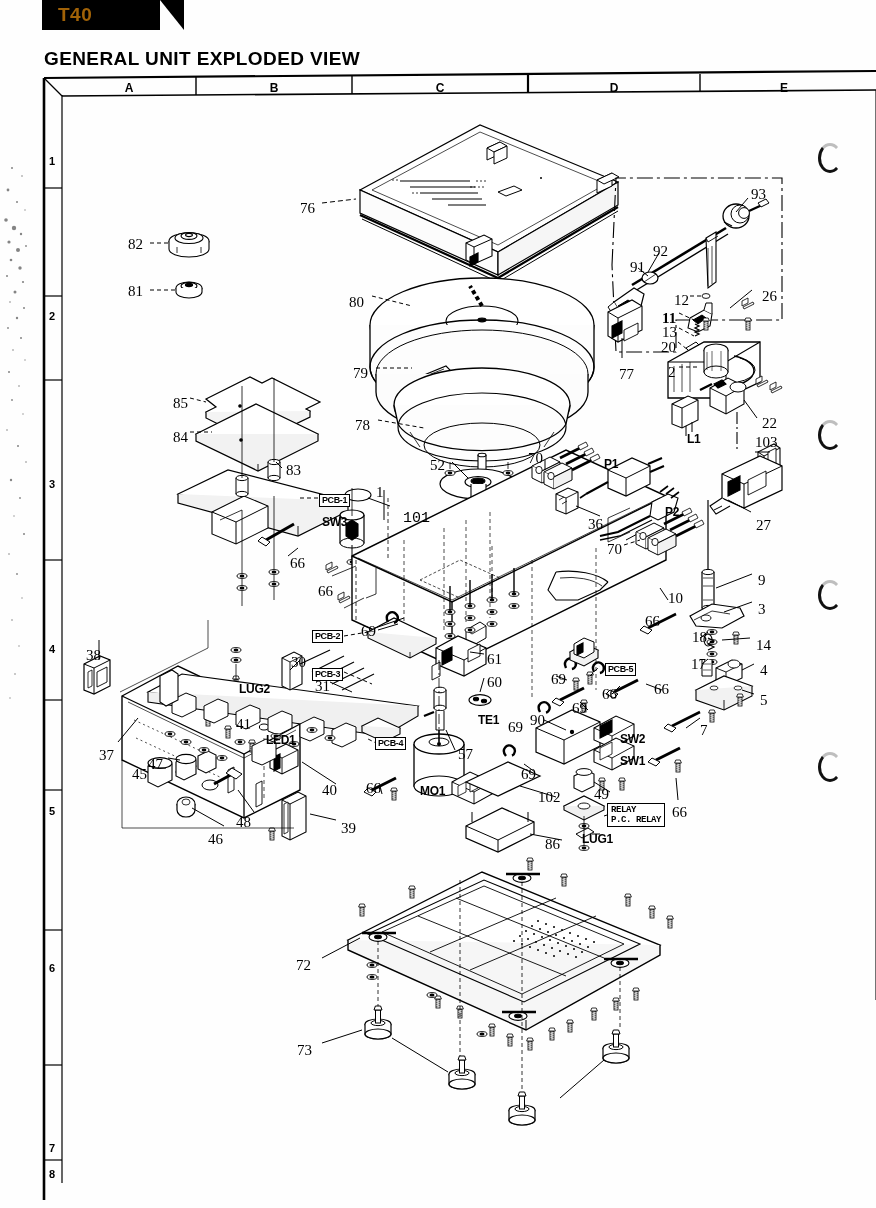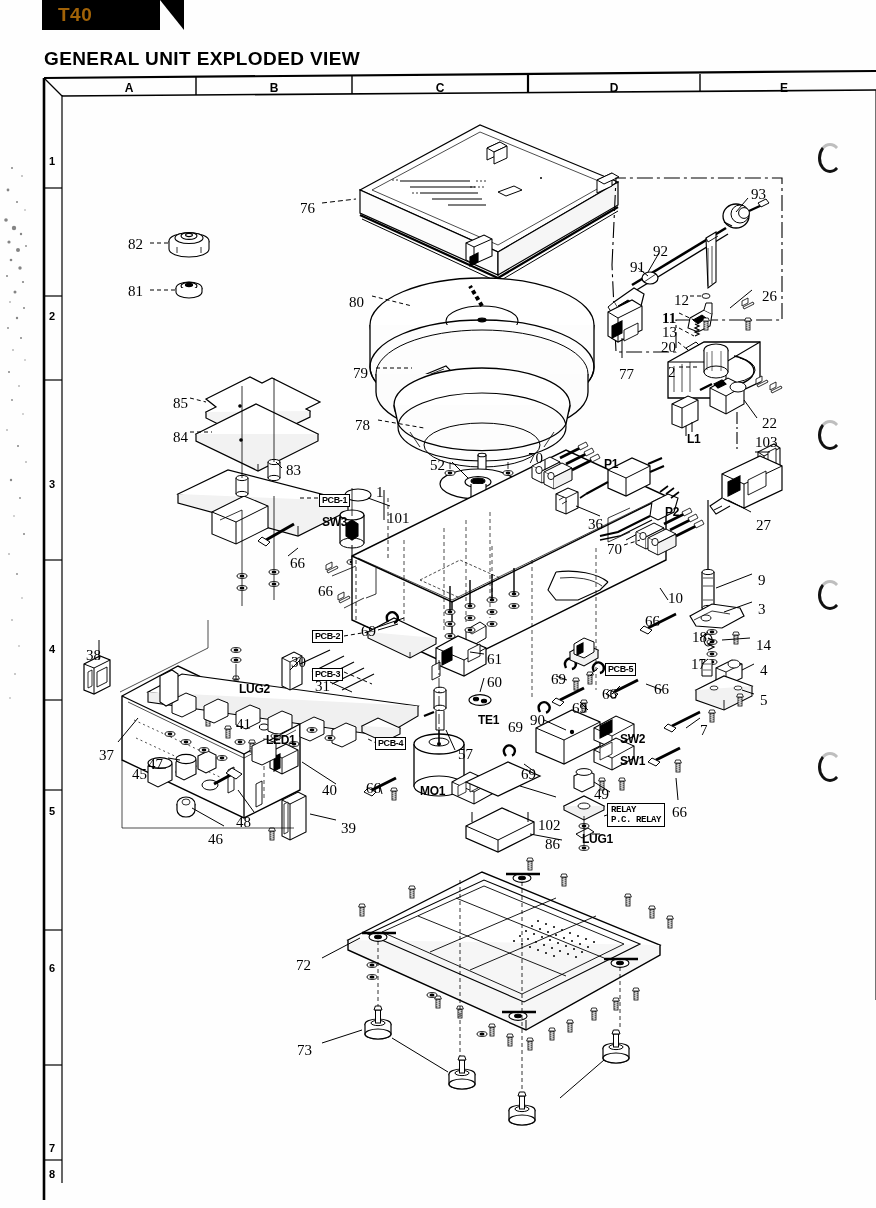--- a/index.html
+++ b/index.html
@@ -1007,21 +1007,21 @@
       <div class="cal" style="left: 353px; top: 365px;">79</div>
       <div class="cal" style="left: 355px; top: 417px;">78</div>
       <div class="cal" style="left: 173px; top: 395px;">85</div>
       <div class="cal" style="left: 173px; top: 429px;">84</div>
       <div class="cal" style="left: 286px; top: 462px;">83</div>
       <div class="cal" style="left: 762px; top: 415px;">22</div>
       <div class="cal" style="left: 755px; top: 434px;">103</div>
       <div class="cal" style="left: 430px; top: 457px;">52</div>
       <div class="cal" style="left: 528px; top: 450px;">70</div>
       <div class="cal" style="left: 376px; top: 484px;">1</div>
-      <div class="cal" style="left: 387px; top: 510px;">101</div>
+      <div class="cal" style="left: 403px; top: 510px; font-family: Liberation Mono, monospace;">101</div>
       <div class="cal" style="left: 588px; top: 516px;">36</div>
       <div class="cal" style="left: 756px; top: 517px;">27</div>
       <div class="cal" style="left: 607px; top: 541px;">70</div>
       <div class="cal" style="left: 290px; top: 555px;">66</div>
       <div class="cal" style="left: 318px; top: 583px;">66</div>
       <div class="cal" style="left: 758px; top: 572px;">9</div>
       <div class="cal" style="left: 668px; top: 590px;">10</div>
       <div class="cal" style="left: 758px; top: 601px;">3</div>
       <div class="cal" style="left: 645px; top: 613px;">66</div>
       <div class="cal" style="left: 692px; top: 629px;">18</div>
@@ -1045,21 +1045,21 @@
       <div class="cal" style="left: 236px; top: 716px;">41</div>
       <div class="cal" style="left: 99px; top: 747px;">37</div>
       <div class="cal" style="left: 458px; top: 746px;">57</div>
       <div class="cal" style="left: 148px; top: 756px;">47</div>
       <div class="cal" style="left: 132px; top: 766px;">45</div>
       <div class="cal" style="left: 322px; top: 782px;">40</div>
       <div class="cal" style="left: 366px; top: 780px;">66</div>
       <div class="cal" style="left: 521px; top: 766px;">69</div>
       <div class="cal" style="left: 594px; top: 786px;">49</div>
       <div class="cal" style="left: 672px; top: 804px;">66</div>
-      <div class="cal" style="left: 538px; top: 789px; margin-top: 28px;">102</div>
+      <div class="cal" style="left: 538px; top: 789px;">102</div>
       <div class="cal" style="left: 236px; top: 814px;">48</div>
       <div class="cal" style="left: 341px; top: 820px;">39</div>
       <div class="cal" style="left: 208px; top: 831px;">46</div>
       <div class="cal" style="left: 545px; top: 836px;">86</div>
       <div class="cal" style="left: 296px; top: 957px;">72</div>
       <div class="cal" style="left: 297px; top: 1042px;">73</div>
     </div>
   <div id="refdes-layer">
       <div class="cal sm" style="left: 322px; top: 515px;">SW3</div>
       <div class="cal sm" style="left: 687px; top: 432px;">L1</div>

